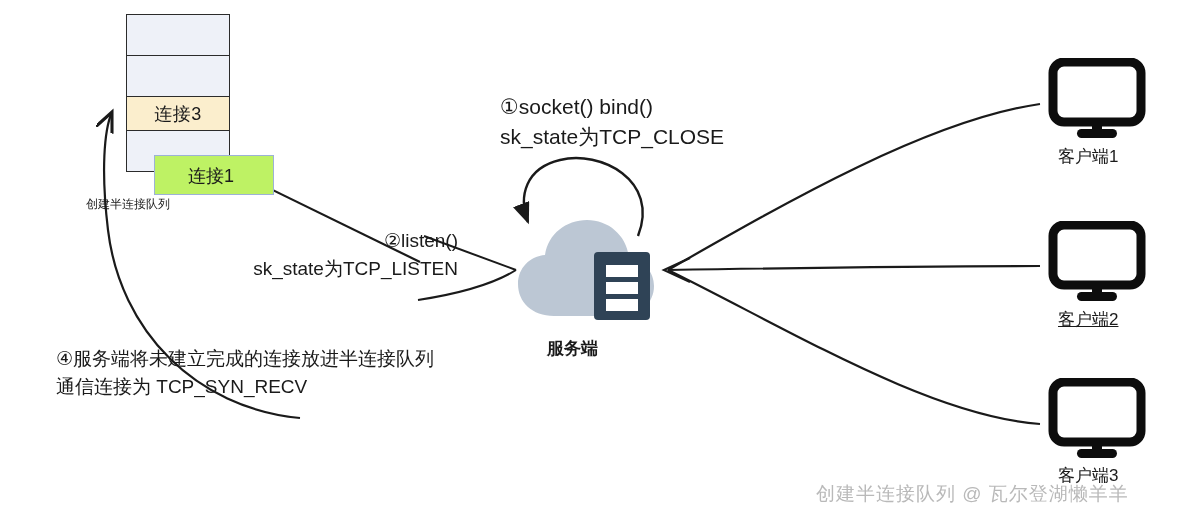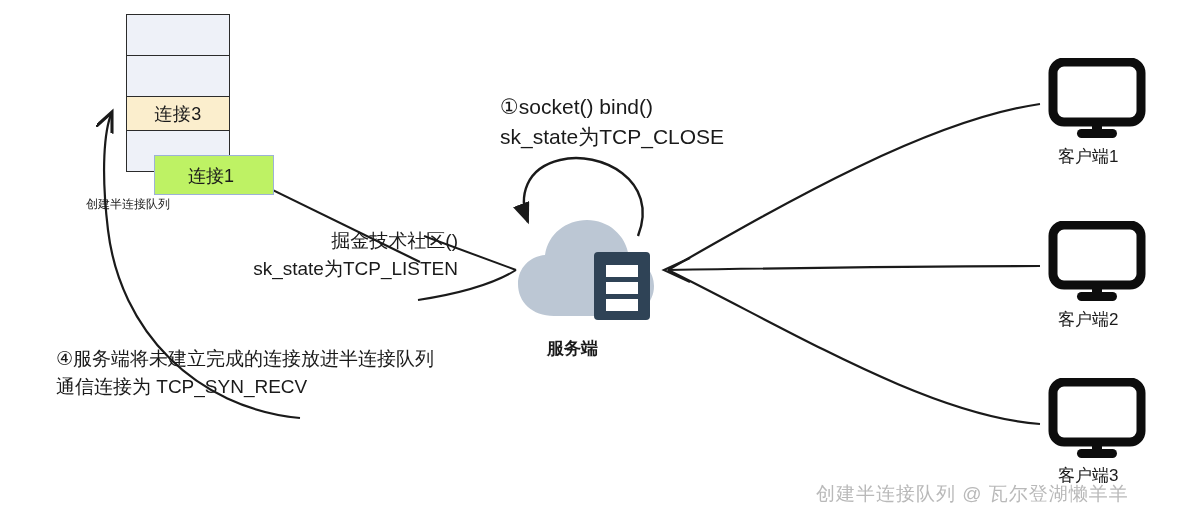--- a/index.html
+++ b/index.html
@@ -82,21 +82,21 @@
     white-space: nowrap;
     line-height: 1.45;
   }
   .t-queue-caption { left: 86px;  top: 196px; font-size: 12px; }
   .t-step1        { left: 500px; top: 92px;  font-size: 21px; }
   .t-step2        { left: 218px; top: 227px; font-size: 19px; text-align: right; width: 240px; }
   .t-step3        { left: 820px; top: 270px; font-size: 19px; }
   .t-step4        { left: 56px;  top: 345px; font-size: 19px; }
   .t-server-cap   { left: 547px; top: 337px; font-size: 17px; font-weight: bold; }
   .t-c1           { left: 1058px; top: 145px; font-size: 17px; text-align: center; }
-  .t-c2           { left: 1058px; top: 308px; font-size: 17px; }
+  .t-c2           { left: 1058px; top: 308px; font-size: 17px; text-decoration: underline; }
   .t-c3           { left: 1058px; top: 464px; font-size: 17px; }
 
   .watermark {
     position: absolute;
     left: 816px;
     top: 481px;
     font-size: 19px;
     color: #b9b9b9;
     white-space: nowrap;
     letter-spacing: 1px;
@@ -166,21 +166,21 @@
   </div>
 
   <div class="txt t-queue-caption">创建半连接队列</div>
 
   <div class="txt t-step1">
     <div>①socket() bind()</div>
     <div>sk_state为TCP_CLOSE</div>
   </div>
 
   <div class="txt t-step2">
-    <div>掘金技术社区()</div>
+    <div>②listen()</div>
     <div>sk_state为TCP_LISTEN</div>
   </div>
 
 
   <div class="txt t-step4">
     <div>④服务端将未建立完成的连接放进半连接队列</div>
     <div>通信连接为 TCP_SYN_RECV</div>
   </div>
 
   <div class="server">

